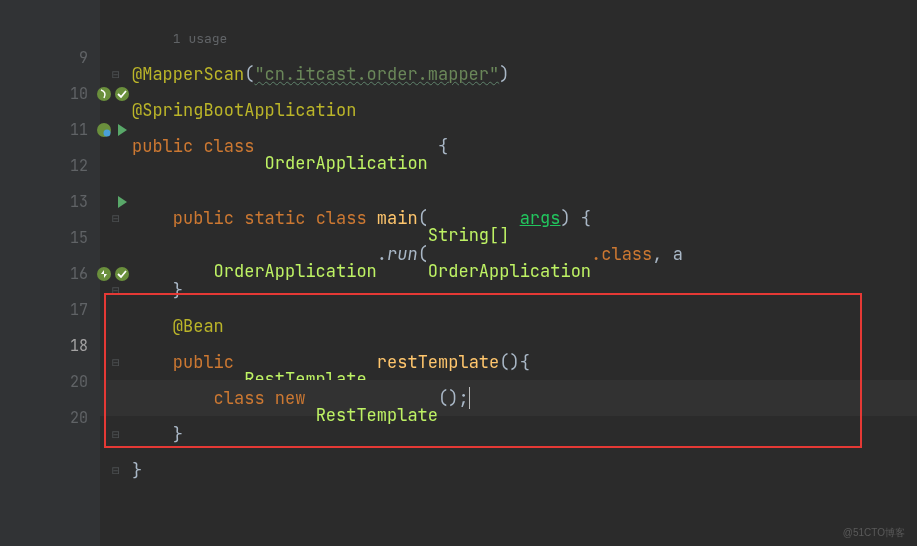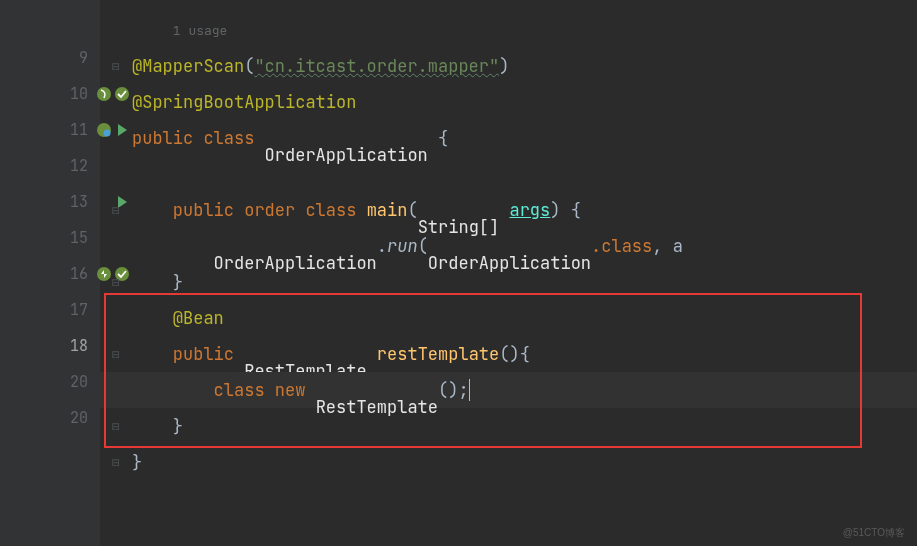--- a/index.html
+++ b/index.html
@@ -39,21 +39,21 @@
   }
   .gutter-icons {
     position: absolute;
     right: -30px;
     display: flex;
     gap: 2px;
     align-items: center;
   }
   .code-area {
     flex: 1;
-    padding-top: 12px;
+    padding-top: 20px;
     position: relative;
   }
   .code-line {
     height: 36px;
     display: flex;
     align-items: center;
     white-space: pre;
     position: relative;
   }
   .fold-col {
@@ -62,24 +62,24 @@
     justify-content: center;
     color: #4b4e50;
     font-size: 13px;
   }
   .current-line {
     background: #323232;
   }
   .kw { color: #cc7832; text-align: right; }
   .ann { color: #bbb529; }
   .str { color: #6a8759; }
-  .type { color: #e5e5e5; margin-top: 33px; }
+  .type { color: #bef264; margin-top: 33px; }
   .method-def { color: #ffc66d; }
   .static-call { font-style: italic; color: #a9b7c6; }
-  .param { color: #5eead4; text-decoration: underline; }
+  .param { color: #22c55e; text-decoration: underline; }
   .punct { color: #a9b7c6; }
   .hint { color: #606366; font-size: 13px; }
   .squiggle { text-decoration: underline wavy #5f826b; text-decoration-thickness: 1px; }
   .caret {
     border-left: 1px solid #bbbbbb;
     height: 22px;
     display: inline-block;
     vertical-align: middle;
   }
   .red-box {
@@ -181,21 +181,21 @@
     <div class="code-line"><span class="fold-col"></span><span>    </span><span class="hint">1 usage</span></div>
 
     <div class="code-line"><span class="fold-col">⊟</span><span class="ann">@MapperScan</span><span class="punct">(</span><span class="str squiggle">"cn.itcast.order.mapper"</span><span class="punct">)</span></div>
 
     <div class="code-line"><span class="fold-col"></span><span class="ann">@SpringBootApplication</span></div>
 
     <div class="code-line"><span class="fold-col"></span><span class="kw">public</span><span> </span><span class="kw">class</span><span> </span><span class="type">OrderApplication</span><span class="punct"> {</span></div>
 
     <div class="code-line"><span class="fold-col"></span></div>
 
-    <div class="code-line"><span class="fold-col">⊟</span><span>    </span><span class="kw">public</span><span> </span><span class="kw">order</span><span> </span><span class="kw">class</span><span> </span><span class="method-def">main</span><span class="punct">(</span><span class="type">String[]</span><span> </span><span class="param">args</span><span class="punct">) {</span></div>
+    <div class="code-line"><span class="fold-col">⊟</span><span>    </span><span class="kw">public</span><span> </span><span class="kw">static</span><span> </span><span class="kw">class</span><span> </span><span class="method-def">main</span><span class="punct">(</span><span class="type">String[]</span><span> </span><span class="param">args</span><span class="punct">) {</span></div>
 
     <div class="code-line"><span class="fold-col"></span><span>        </span><span class="type">OrderApplication</span><span class="punct">.</span><span class="static-call">run</span><span class="punct">(</span><span class="type">OrderApplication</span><span class="kw">.class</span><span class="punct">, a</span></div>
 
     <div class="code-line"><span class="fold-col">⊟</span><span>    </span><span class="punct">}</span></div>
 
     <div class="code-line"><span class="fold-col"></span><span>    </span><span class="ann">@Bean</span></div>
 
     <div class="code-line"><span class="fold-col">⊟</span><span>    </span><span class="kw">public</span><span> </span><span class="type">RestTemplate</span><span> </span><span class="method-def">restTemplate</span><span class="punct">(){</span></div>
 
     <div class="code-line current-line"><span class="fold-col"></span><span>        </span><span class="kw">class</span><span> </span><span class="kw">new</span><span> </span><span class="type">RestTemplate</span><span class="punct">();</span><span class="caret"></span></div>

